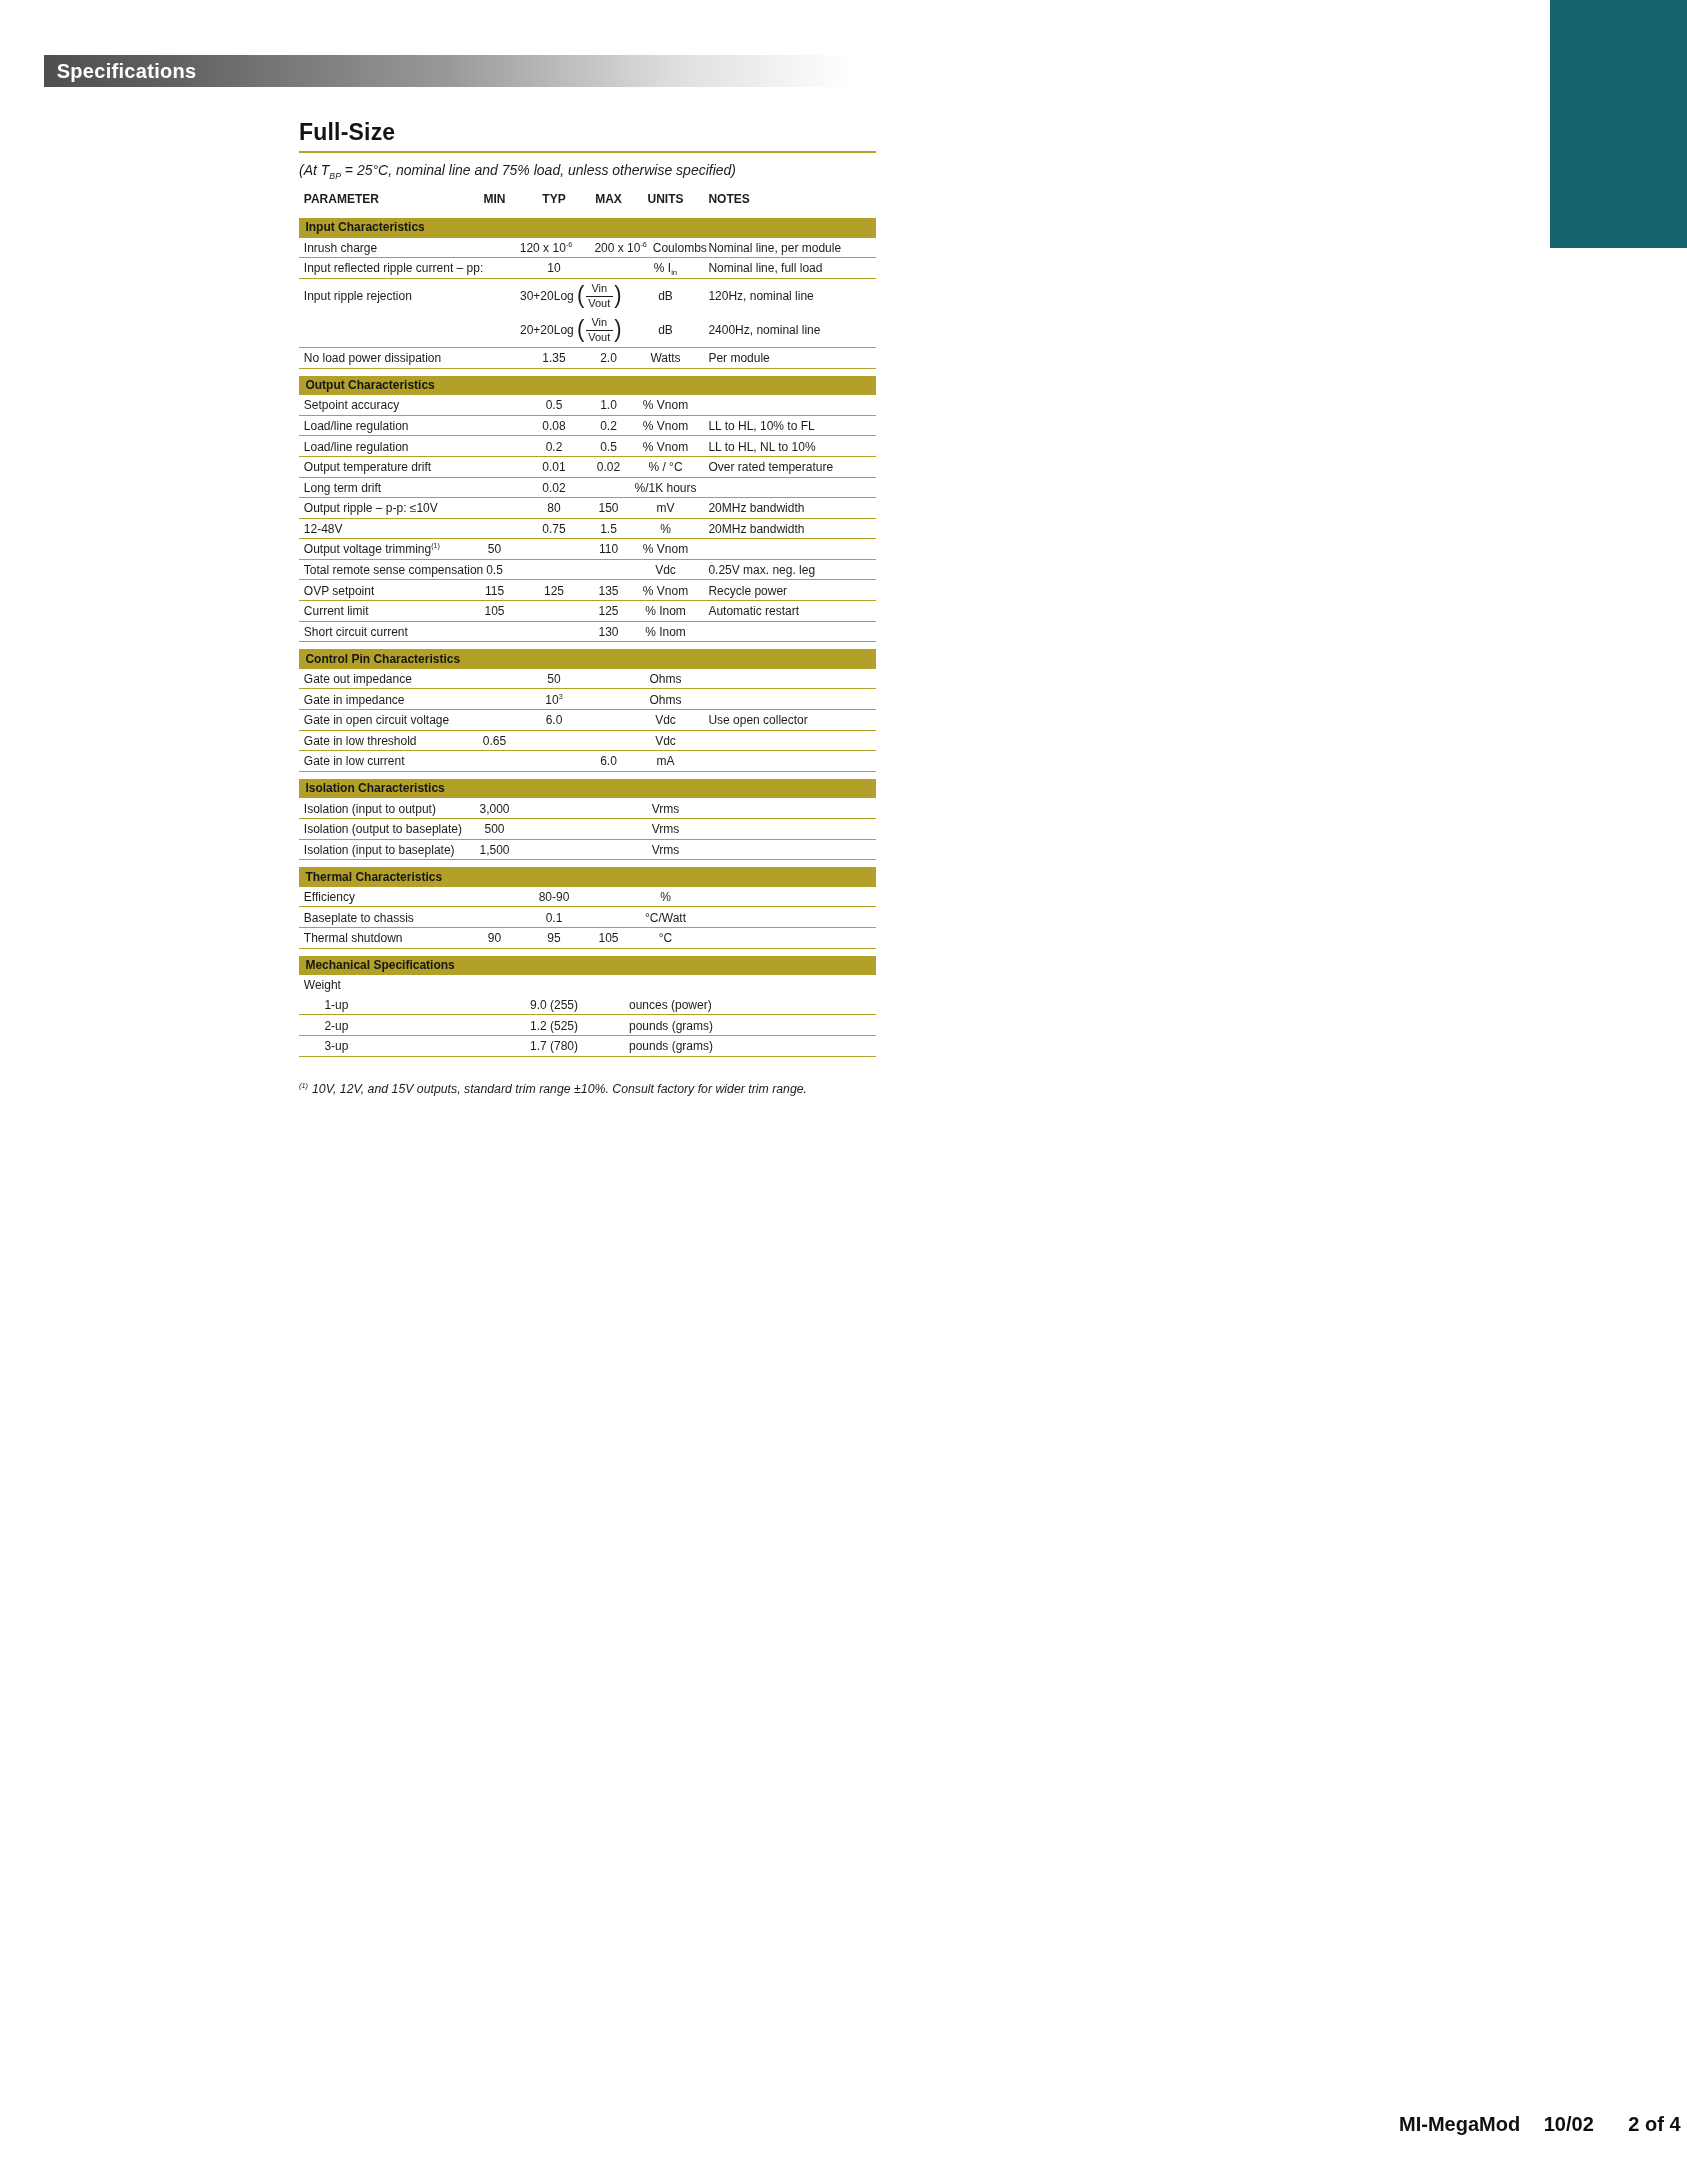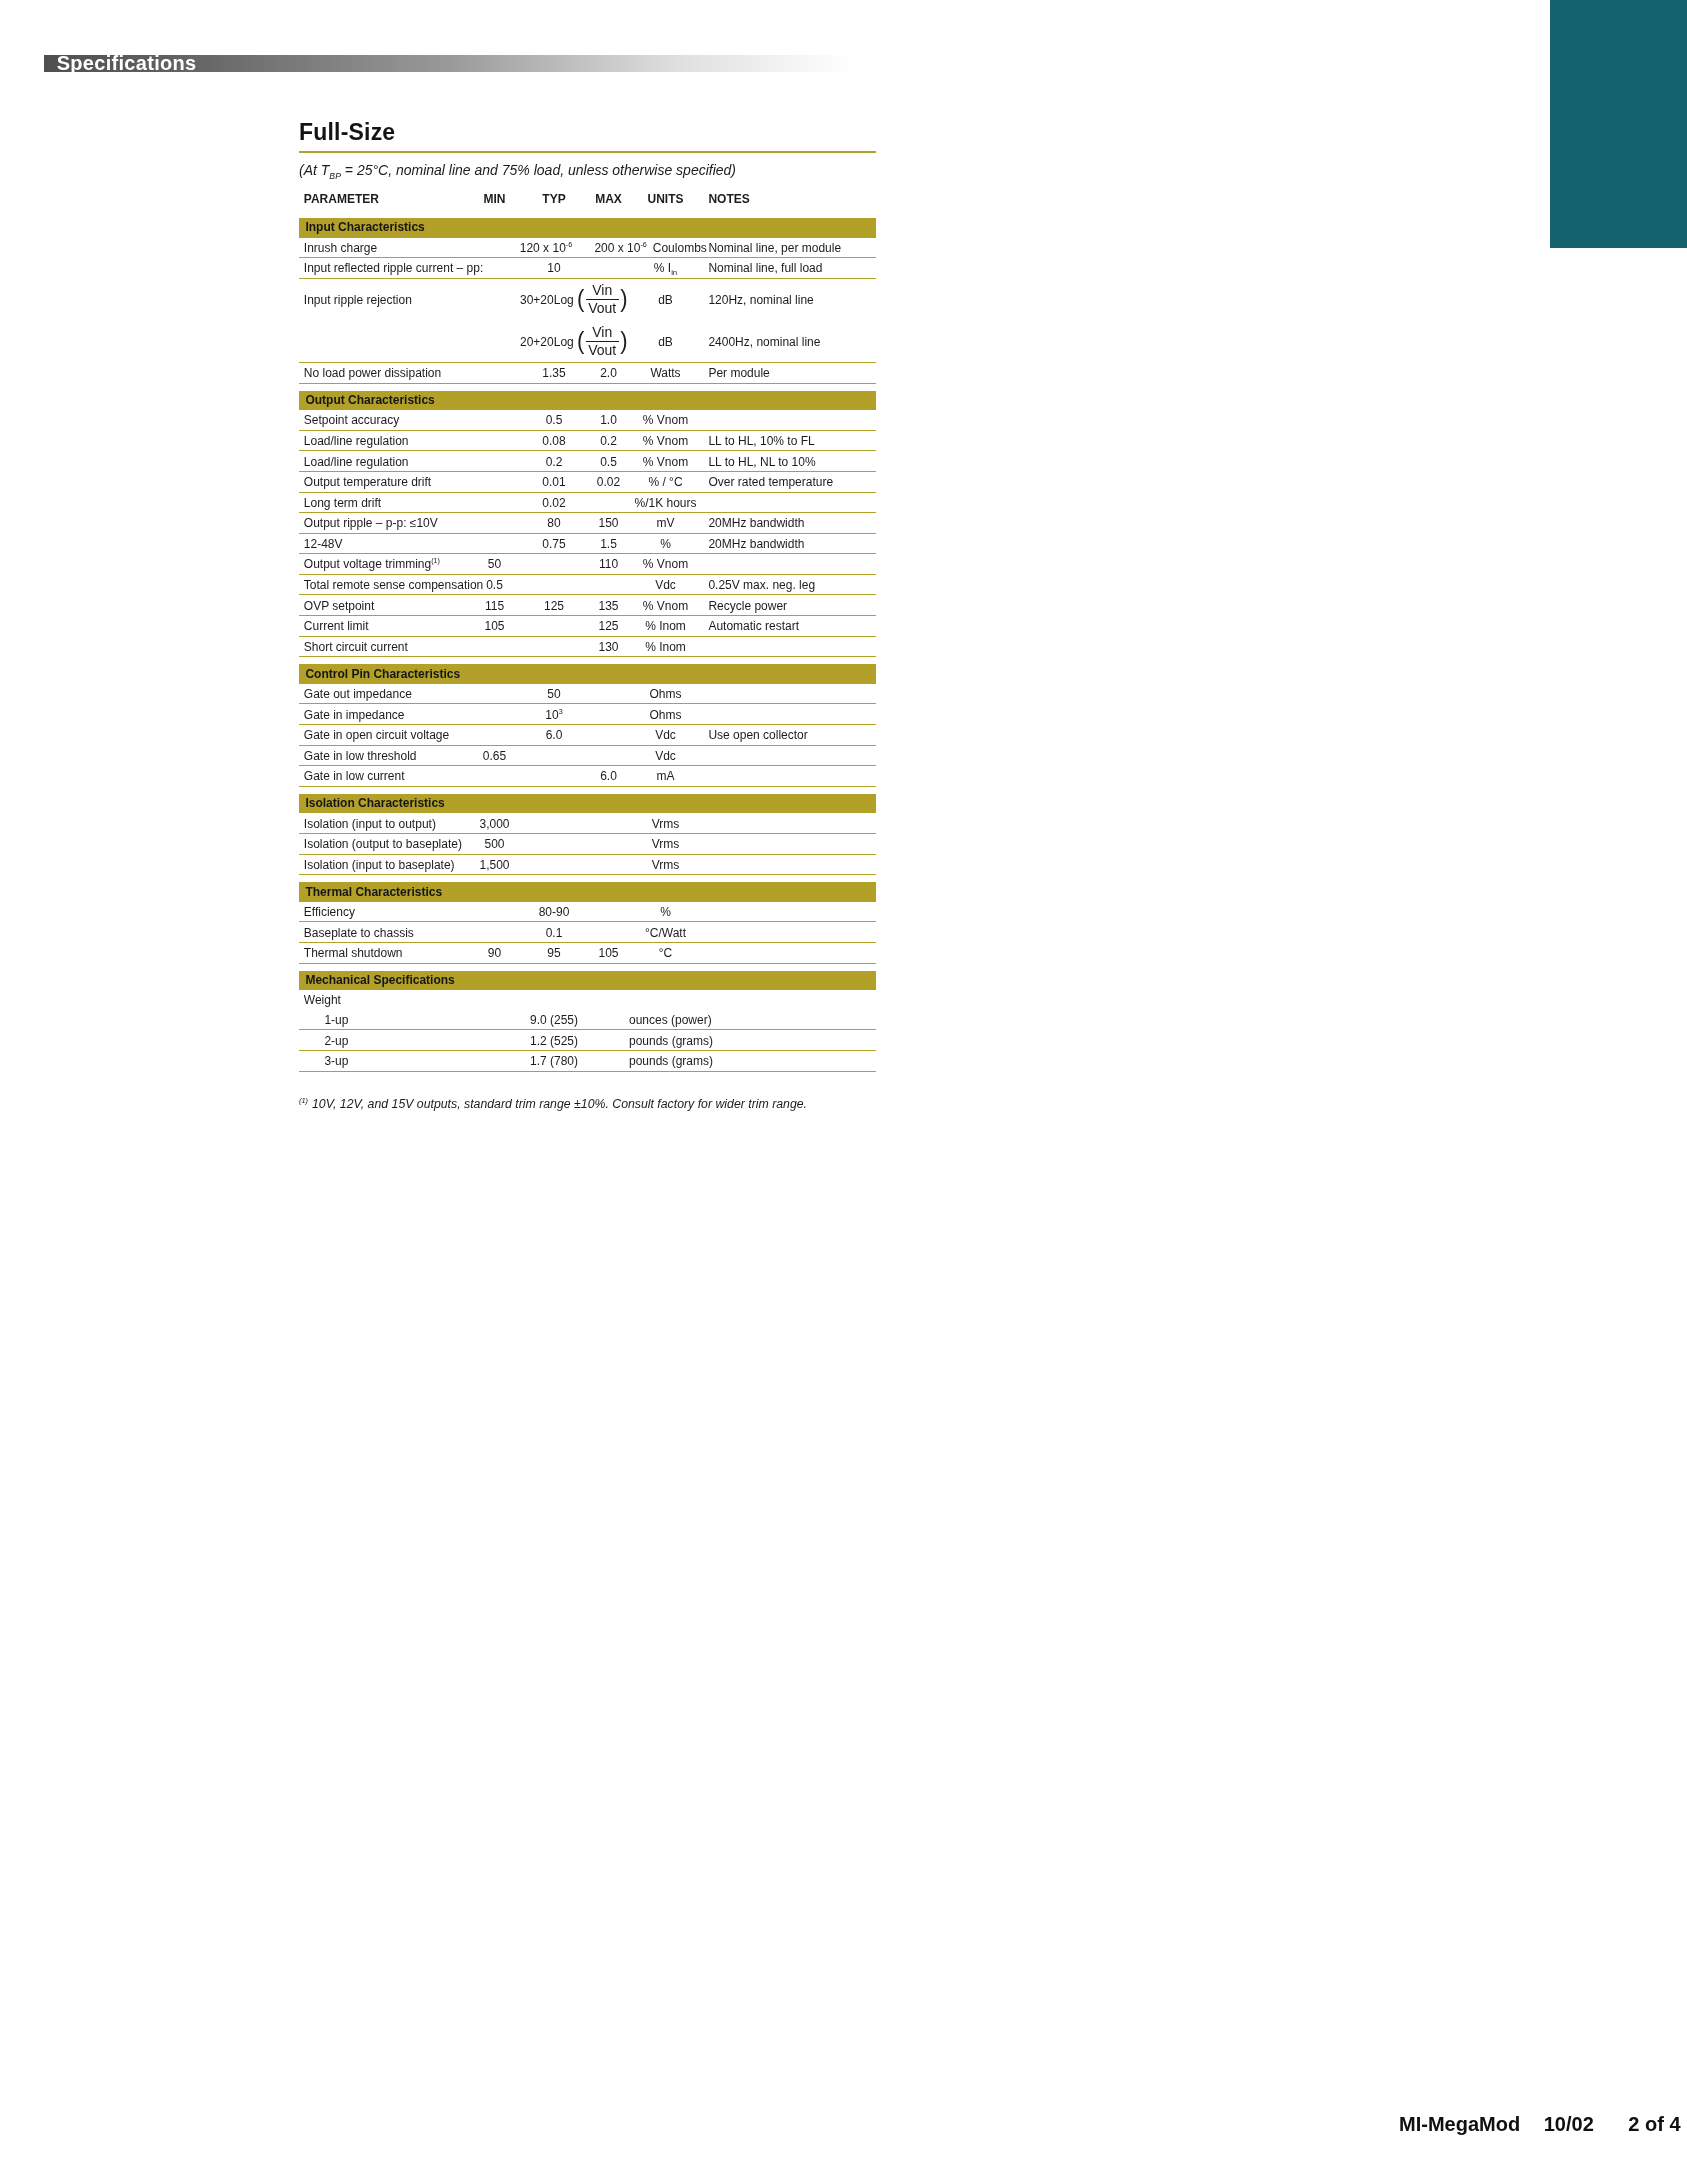--- a/index.html
+++ b/index.html
@@ -1,20 +1,20 @@
 <!DOCTYPE html>
 <html style="font-size:12.7px"><head>
 <meta charset="utf-8">
 <style>
   html,body{margin:0;padding:0;background:#d9d9d9;}
   body{font-family:"Liberation Sans", sans-serif;color:#1c1c1c;}
   .page{position:relative;width:1687px;height:2183px;background:#ffffff;margin:0 auto;overflow:hidden;}
 
   
-  .header-bar{position:absolute;left:44px;top:55px;width:807px;height:17px;
+  .header-bar{position:absolute;left:44px;top:55px;width:807px;height:32px;
     background:linear-gradient(90deg,#4e4f51 0%,#606163 16%,#98999b 50%,#dededf 78%,#ffffff 100%);
     display:flex;align-items:center;}
   .header-bar .hb-title{color:#ffffff;font-weight:bold;font-size:20px;padding-left:12.7px;letter-spacing:0.3px;}
 
   
   .corner{position:absolute;right:0;top:0;width:137px;height:248px;background:#14626d;}
 
   
   .content{position:absolute;left:299px;top:119px;width:577px;}
   .title{font-size:23px;font-weight:bold;color:#141414;letter-spacing:0.2px;}
@@ -43,21 +43,21 @@
 
   
   .row-sci .c-typ{transform:translateX(-8px);}
   .row-sci .c-max{transform:translateX(6.4px);}
   .row-sci .c-units{transform:translateX(14.3px);}
 
   
   .frac{display:inline-flex;align-items:center;line-height:1;}
   .fpre{margin-right:3.2px;}
   .paren{font-size:22px;line-height:1;transform:scaleY(1.05);}
-  .fstack{display:inline-flex;flex-direction:column;font-size:14px;line-height:1.25;padding:0 1.6px;}
+  .fstack{display:inline-flex;flex-direction:column;font-size:11px;line-height:1.25;padding:0 1.6px;}
   .fnum{text-align:center;padding:0 2.4px;}
   .fden{text-align:center;padding:0 2.4px;border-top:0.8px solid #1c1c1c;}
 
   .footnote{margin-top:25.4px;font-style:italic;font-size:12.3px;color:#1c1c1c;}
   .footnote sup{margin-right:4px;}
 
   .footer{position:absolute;right:6.4px;top:2113px;font-size:20px;font-weight:600;color:#101010;}
   .footer .f-date{margin-left:18px;}
   .footer .f-page{margin-left:29px;}
 </style>

